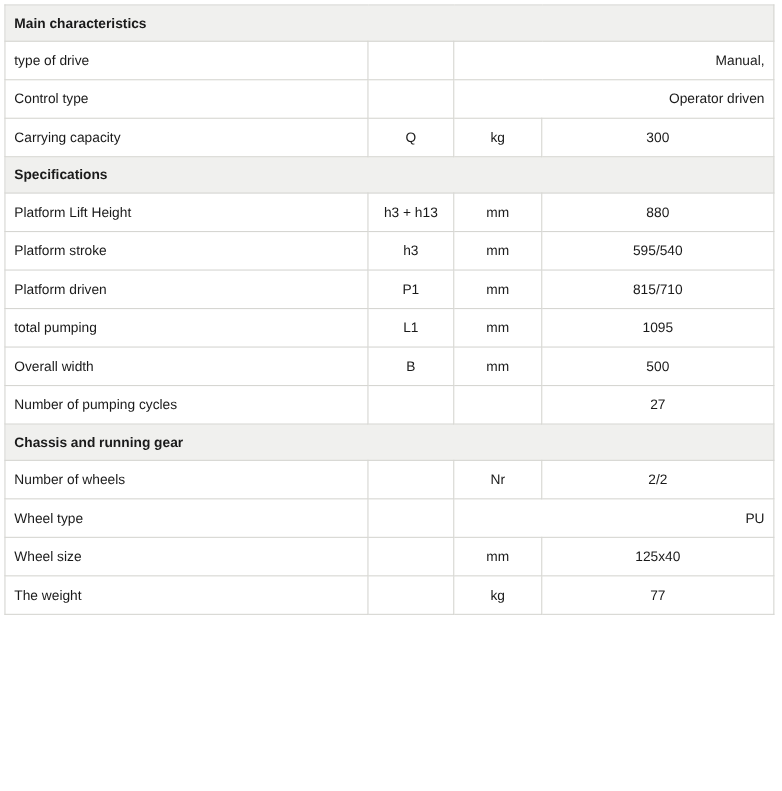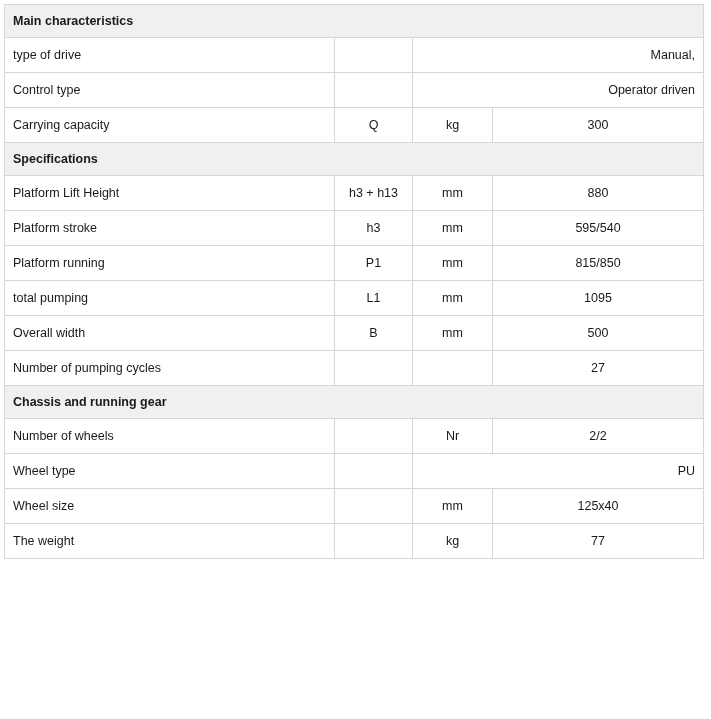--- a/index.html
+++ b/index.html
@@ -87,24 +87,24 @@
         <td class="unit">mm</td>
         <td class="value">880</td>
       </tr>
       <tr>
         <td class="name">Platform stroke</td>
         <td class="symbol">h3</td>
         <td class="unit">mm</td>
         <td class="value">595/540</td>
       </tr>
       <tr>
-        <td class="name">Platform running</td>
+        <td class="name">Platform driven</td>
         <td class="symbol">P1</td>
         <td class="unit">mm</td>
-        <td class="value">815/850</td>
+        <td class="value">815/710</td>
       </tr>
       <tr>
         <td class="name">total pumping</td>
         <td class="symbol">L1</td>
         <td class="unit">mm</td>
         <td class="value">1095</td>
       </tr>
       <tr>
         <td class="name">Overall width</td>
         <td class="symbol">B</td>

